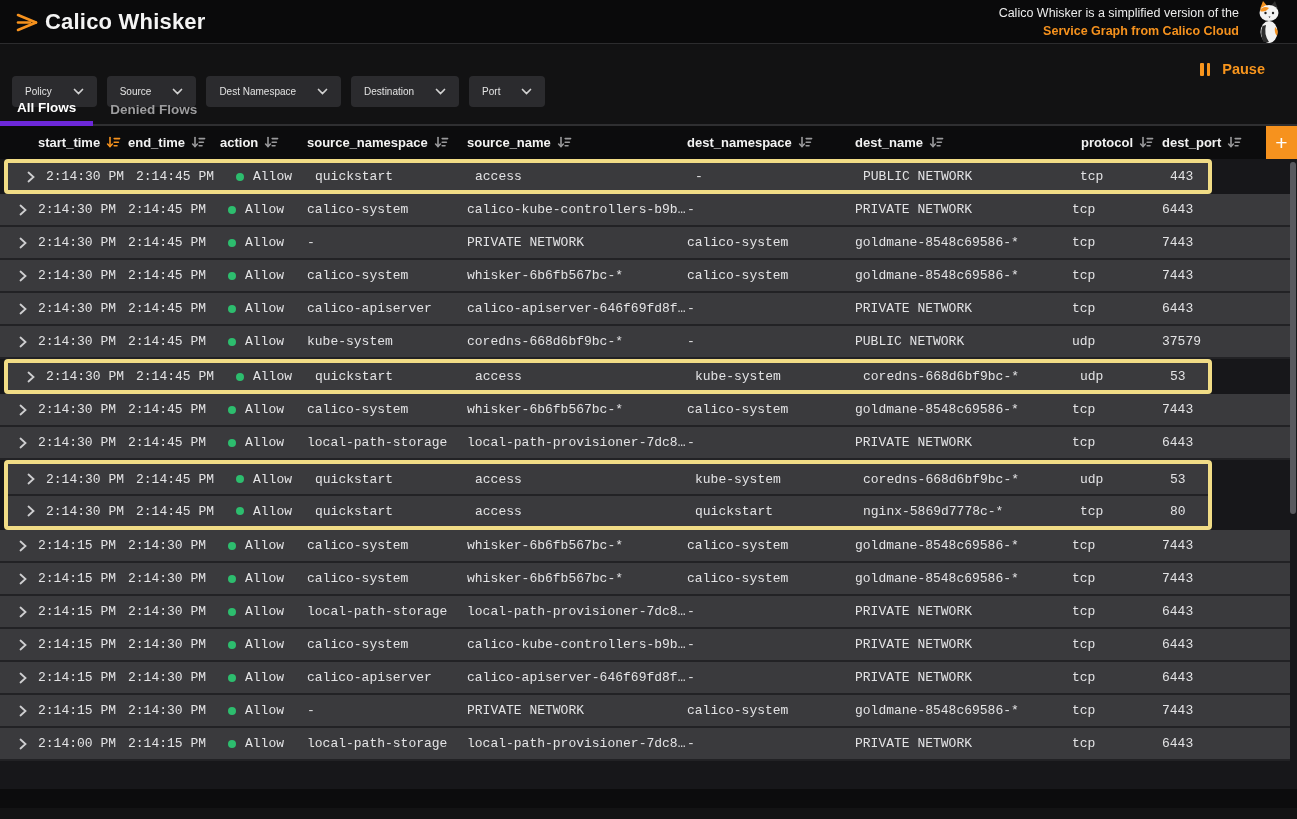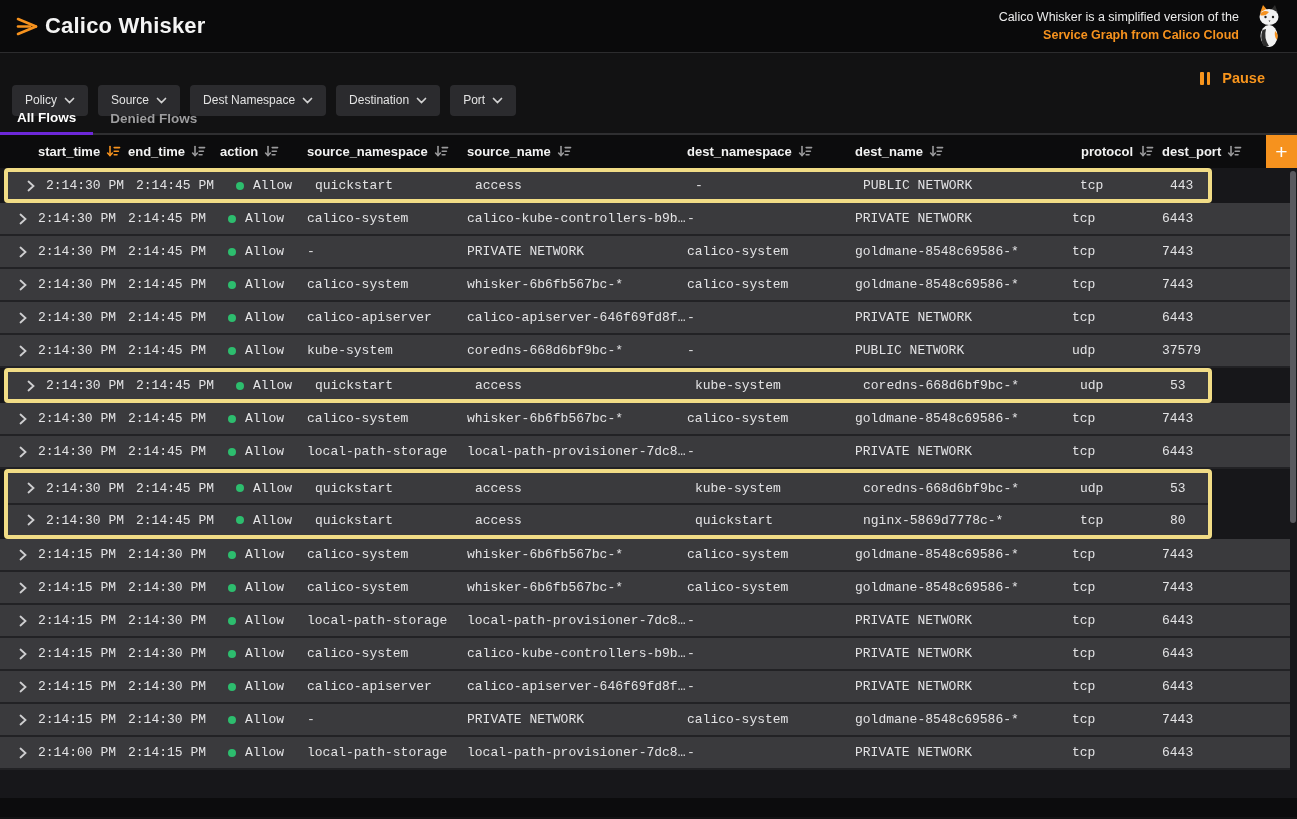--- a/index.html
+++ b/index.html
@@ -6,55 +6,55 @@
   html,body { margin:0; padding:0; }
   body {
     width:1297px; height:819px; overflow:hidden;
     background:#131314;
     font-family:"Liberation Sans", sans-serif;
     -webkit-font-smoothing:antialiased;
   }
 
   
   .topbar {
-    height:53px; background:#0a0a0b; border-bottom:1px solid #2c2c2e;
+    height:44px; background:#0a0a0b; border-bottom:1px solid #2c2c2e;
     display:flex; align-items:center; justify-content:space-between;
     padding:0 10px 0 14px;
   }
   .brand { display:flex; align-items:center; gap:5px; }
   .brand-title { color:#f4f4f4; font-size:22px; font-weight:bold; letter-spacing:.2px; }
   .topbar-right { display:flex; align-items:center; gap:10px; }
   .tagline { text-align:right; font-size:12.5px; line-height:18px; color:#ececec; }
   .tagline-link { color:#f6921e; font-weight:bold; cursor:pointer;text-align:center; }
 
   
   .filterbar {
     height:50px; background:#121213; display:flex; align-items:center;
     gap:10px; padding:0 12px;
   }
   .filter-btn {
     background:#2b2b2e; border:none; border-radius:4px; cursor:pointer;
-    color:#e3e3e3; font-size:12px; font-family:inherit;
-    height:31px; padding:0 13px; display:flex; align-items:center; gap:7px;margin-top:44px;
+    color:#e3e3e3; font-size:10px; font-family:inherit;
+    height:31px; padding:0 13px; display:flex; align-items:center; gap:21px;margin-top:44px;
   }
   .pause-btn {
     margin-left:auto; margin-right:14px; background:none; border:none; cursor:pointer;
     color:#f8951d; font-weight:bold; font-size:14.5px; font-family:inherit;
     display:flex; align-items:center; gap:12px;
   }
   .pause-icon { display:inline-flex; gap:3px; }
   .pause-icon i { width:3.5px; height:13px; background:#f8951d; border-radius:1px; }
 
   
   .tabbar { height:32px; background:#121213; display:flex; border-bottom:2px solid #2f2f31; }
   .tab {
     padding:0 17px; display:flex; align-items:center; cursor:pointer;
     font-size:13.5px; font-weight:bold; color:#9d9d9f;
   }
-  .tab.active { color:#ffffff; border-bottom:3px solid #6d28d9; margin-bottom:-2px; }
+  .tab.active { color:#ffffff; border-bottom:5px solid #6d28d9; margin-bottom:-2px; }
 
   
   :root { --cols: 38px 90px 92px 87px 160px 220px 168px 217px 90px 128px; }
   .thead {
     position:relative; height:33px; background:#0c0c0d;
   }
   .thead-grid {
     display:grid; grid-template-columns:var(--cols); align-items:center;
     height:33px; width:1290px;
   }

